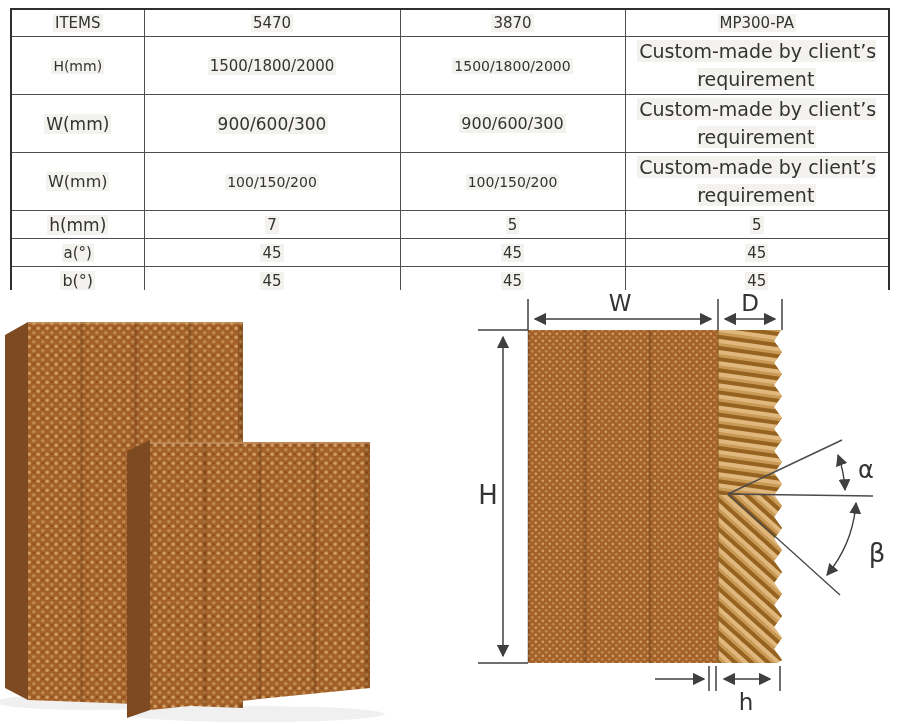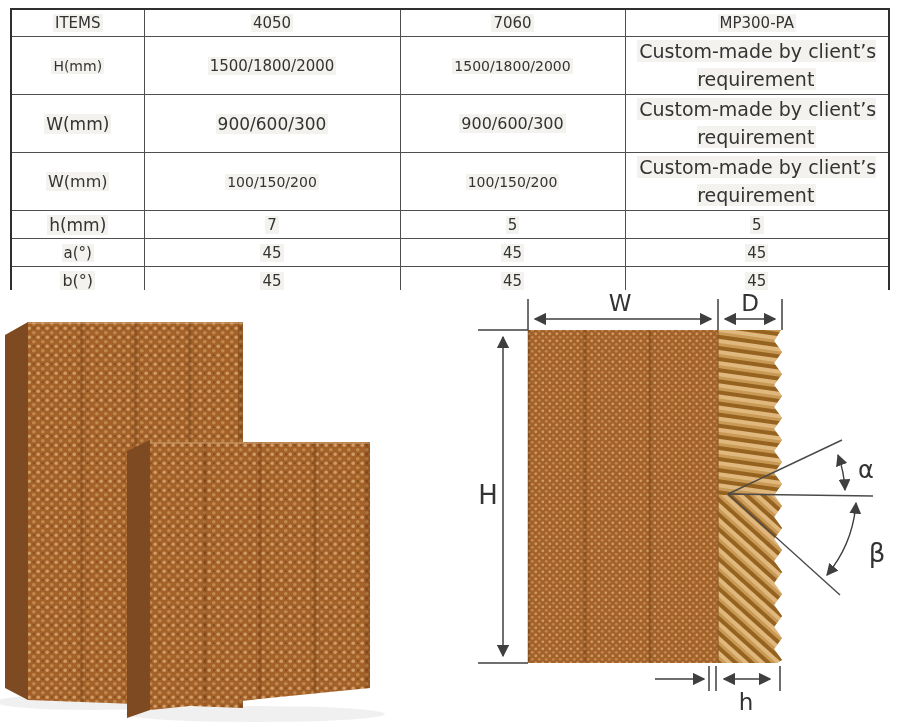--- a/index.html
+++ b/index.html
@@ -39,22 +39,22 @@
     <table class="spec">
       <colgroup>
         <col style="width:133px">
           <col style="width:256px">
           <col style="width:225px">
           <col style="width:264px">
       </colgroup>
       <tbody>
           <tr class="r-head">
         <td><span class="hl">ITEMS</span></td>
-        <td><span class="hl">4050</span></td>
-        <td><span class="hl">7060</span></td>
+        <td><span class="hl">5470</span></td>
+        <td><span class="hl">3870</span></td>
         <td><span class="hl">MP300-PA</span></td>
       </tr>
       <tr class="r-big">
         <td class="fs14"><span class="hl">H(mm)</span></td>
         <td class="fs15"><span class="hl">1500/1800/2000</span></td>
         <td class="fs14"><span class="hl">1500/1800/2000</span></td>
         <td class="fs155"><span class="hl">Custom-made by client’s requirement</span></td>
       </tr>
       <tr class="r-big">
         <td class="fs17"><span class="hl">W(mm)</span></td>

